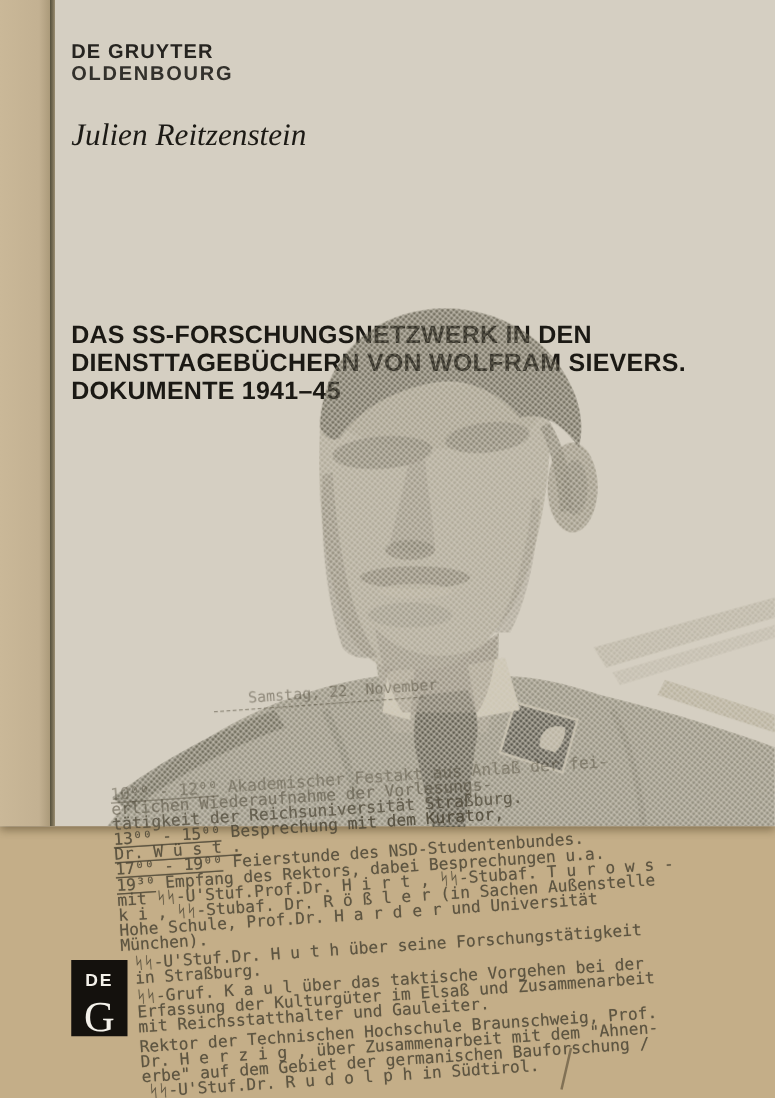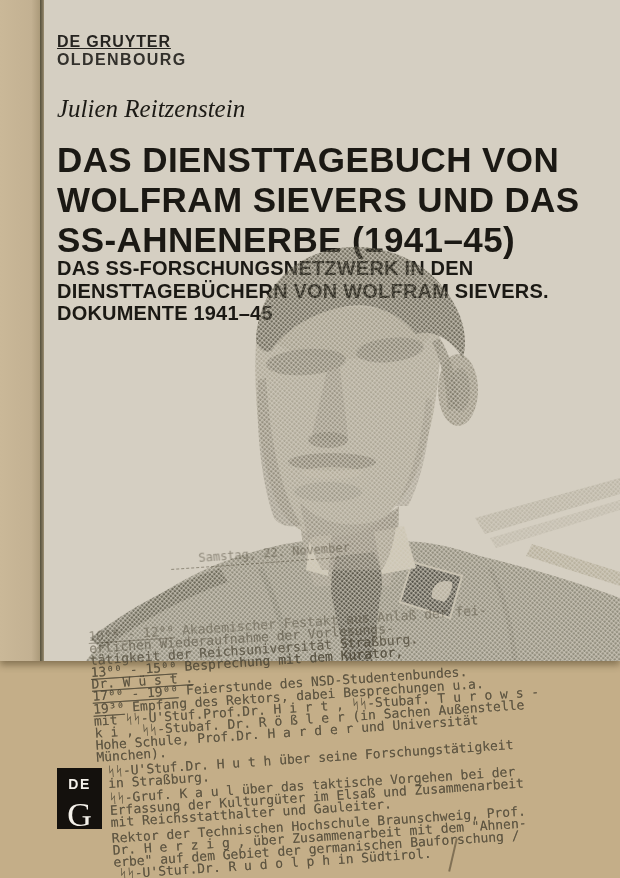--- a/index.html
+++ b/index.html
@@ -18,21 +18,21 @@
   .spine{
     position:absolute;left:0;top:0;width:40px;height:661px;
     background:linear-gradient(to right,#cab898 0%,#c3b192 78%,#ab9a7a 100%);
   }
   .spine-divider{
     position:absolute;left:40px;top:0;width:4px;height:661px;
     background:linear-gradient(to right,#55503c,#7b7158 60%,#9c8f72);
   }
   
   .publisher{position:absolute;left:57px;top:33px;color:#262420;line-height:17.5px;letter-spacing:.9px;font-size:16px;}
-  .publisher .l1{font-weight:700;text-decoration:underline;}
+  .publisher .l1{font-weight:700;}
   .publisher .l2{font-weight:700;letter-spacing:1.4px;color:#33312c;}
   
   .author{position:absolute;left:57px;top:95px;font-family:"Liberation Serif","DejaVu Serif",serif;
     font-style:italic;font-size:25px;color:#1c1a15;}
   .title{position:absolute;left:57px;top:140px;font-weight:700;font-size:35px;line-height:40px;
     letter-spacing:.4px;color:#1b1914;white-space:nowrap;}
   .subtitle{position:absolute;left:57px;top:257px;font-weight:700;font-size:20px;line-height:22.5px;
     letter-spacing:.2px;color:#1b1914;white-space:nowrap;}
   
   .portrait{position:absolute;left:60px;top:238px;width:560px;height:424px;opacity:.96;}
@@ -75,25 +75,20 @@
     <div class="spine"></div>
     <div class="spine-divider"></div>
 
     <div class="publisher">
       <div class="l1">DE GRUYTER</div>
       <div class="l2">OLDENBOURG</div>
     </div>
 
     <div class="author">Julien Reitzenstein</div>
 
-    <div class="title">
-      <div>DAS DIENSTTAGEBUCH VON</div>
-      <div>WOLFRAM SIEVERS UND DAS</div>
-      <div>SS-AHNENERBE (1941–45)</div>
-    </div>
 
     <div class="subtitle">
       <div>DAS SS-FORSCHUNGSNETZWERK IN DEN</div>
       <div>DIENSTTAGEBÜCHERN VON WOLFRAM SIEVERS.</div>
       <div>DOKUMENTE 1941–45</div>
     </div>
 
     <svg class="portrait" viewBox="0 0 560 424" xmlns="http://www.w3.org/2000/svg">
       <defs>
         <pattern id="dots" width="3.2" height="3.2" patternUnits="userSpaceOnUse" patternTransform="rotate(40)">

